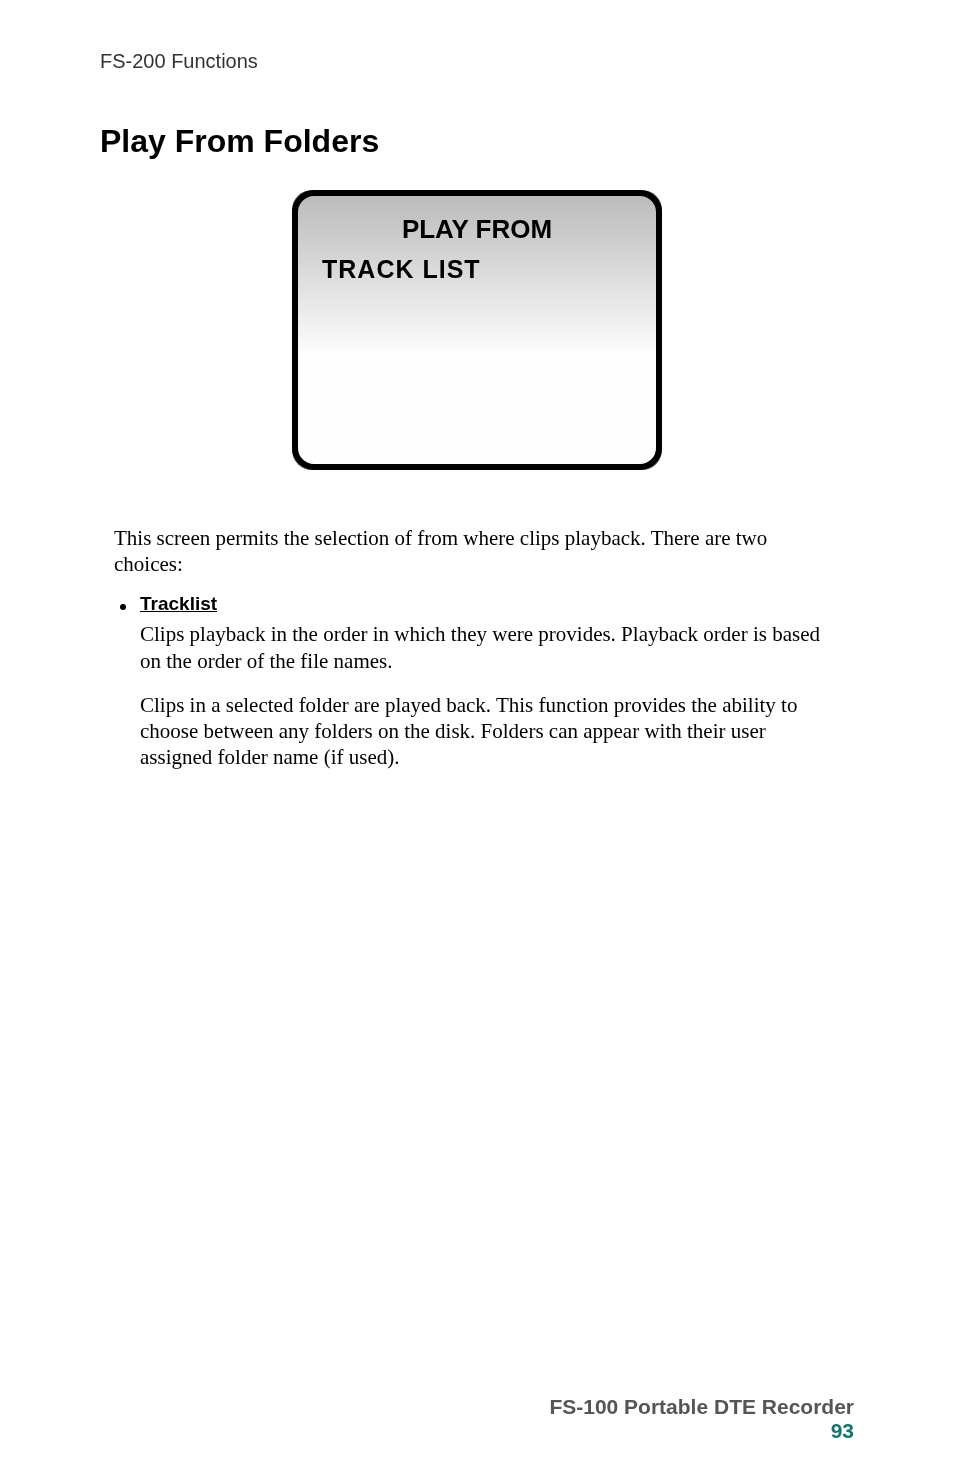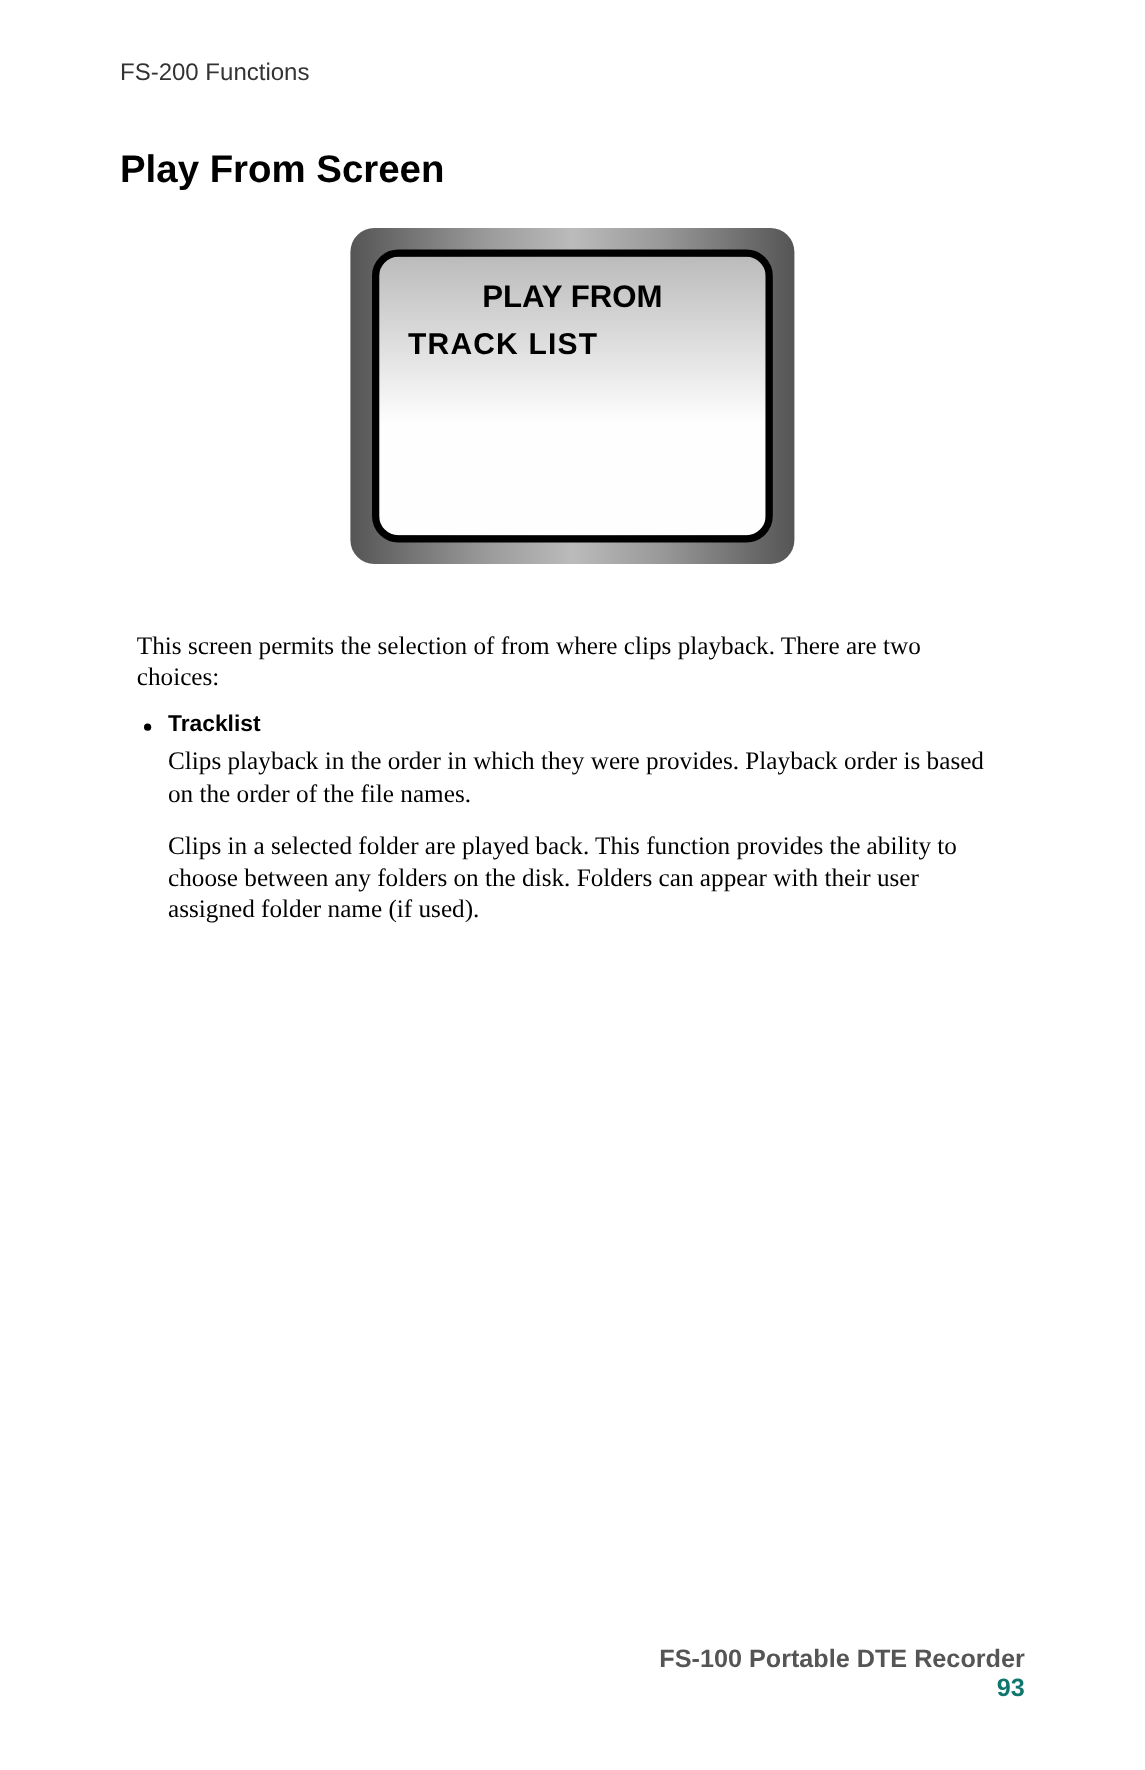--- a/index.html
+++ b/index.html
@@ -29,21 +29,21 @@
   .device-container {
     display: flex;
     justify-content: center;
     margin-bottom: 55px;
   }
   .device {
     width: 370px;
     height: 280px;
     background: linear-gradient(to right, #555 0%, #999 30%, #bbb 50%, #999 70%, #555 100%);
     border-radius: 20px;
-    padding: 18px;
+    padding: 0;
     display: flex;
     flex-direction: column;
   }
   .screen {
     background: linear-gradient(to bottom, #bbb 0%, #fefefe 60%, #fefefe 100%);
     border: 6px solid #000;
     border-radius: 22px;
     flex: 1;
     padding: 18px 24px;
     font-family: Arial, sans-serif;
@@ -87,20 +87,21 @@
   .intro {
     margin-bottom: 14px;
   }
   .bullet-item {
     margin-bottom: 18px;
   }
   .bullet-row {
     display: flex;
     align-items: baseline;
     margin-bottom: 6px;
+    text-decoration: underline;
   }
   .bullet-dot {
     width: 6px;
     height: 6px;
     background: #000;
     border-radius: 50%;
     margin-right: 14px;
     margin-left: 6px;
     margin-top: 8px;
     flex-shrink: 0;
@@ -108,42 +109,42 @@
   .bullet-label {
     font-family: Arial, Helvetica, sans-serif;
     font-weight: bold;
     font-size: 19px;
   }
   .bullet-desc {
     margin-left: 26px;
   }
   .footer {
     position: absolute;
-    bottom: 56px;
+    bottom: 32px;
     right: 100px;
     text-align: right;
     font-family: Arial, Helvetica, sans-serif;
   }
   .footer-title {
     font-size: 21px;
     font-weight: bold;
     color: #555;
   }
   .footer-page {
     font-size: 21px;
     font-weight: bold;
     color: #0f766e;
   }
 </style>
 </head>
 <body>
 
 <div class="header-text">FS-200 Functions</div>
 
-<h1 class="heading-1">Play From Screen</h1>
+<h1 class="heading-1">Play From Folders</h1>
 
 <div class="device-container">
   <div class="device">
     <div class="screen">
       <div class="screen-title">PLAY FROM</div>
       <div class="screen-line1">TRACK LIST</div>
     </div>
   </div>
 </div>
 

